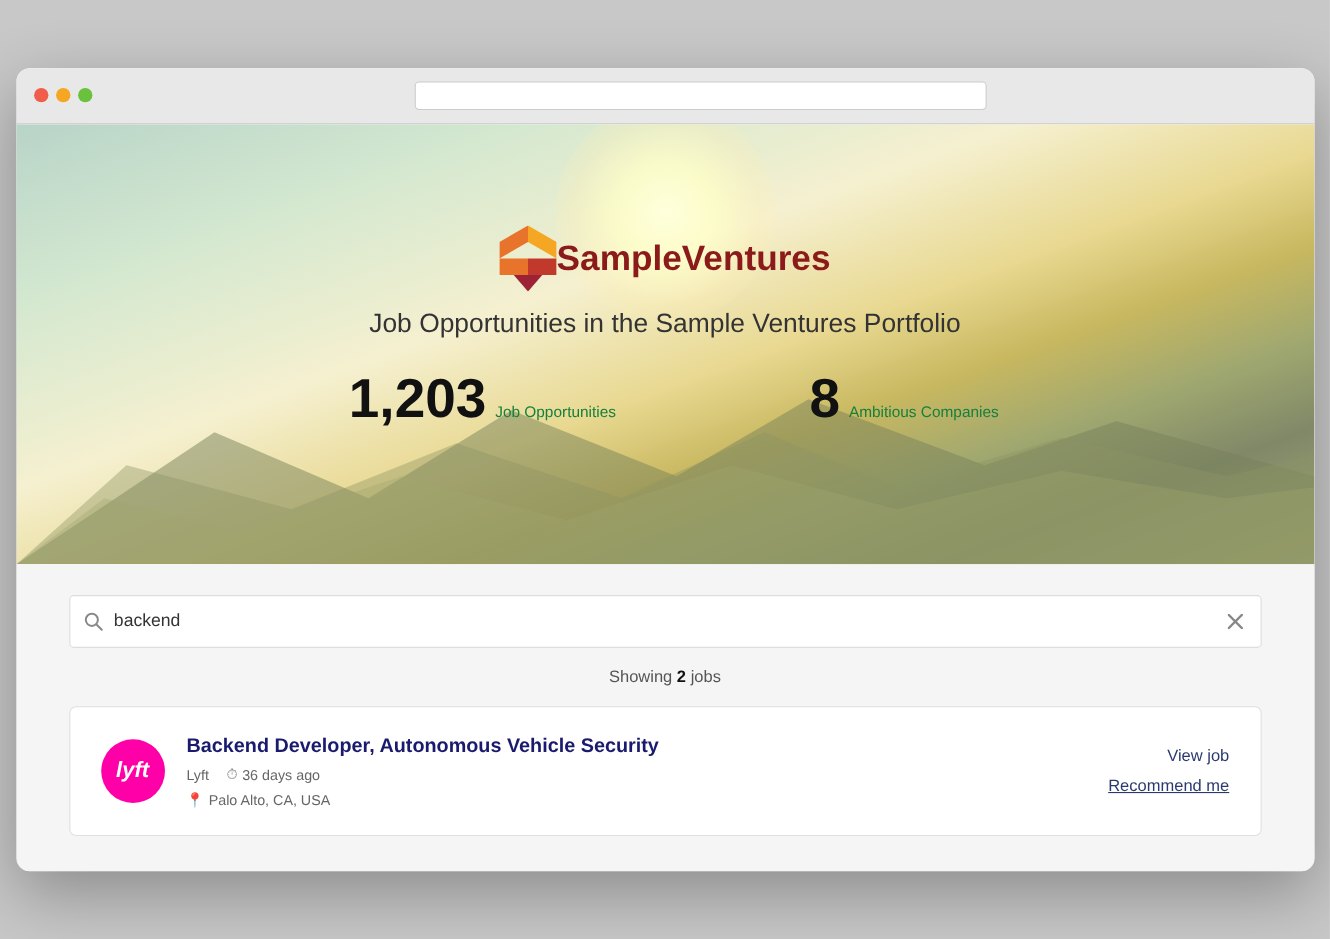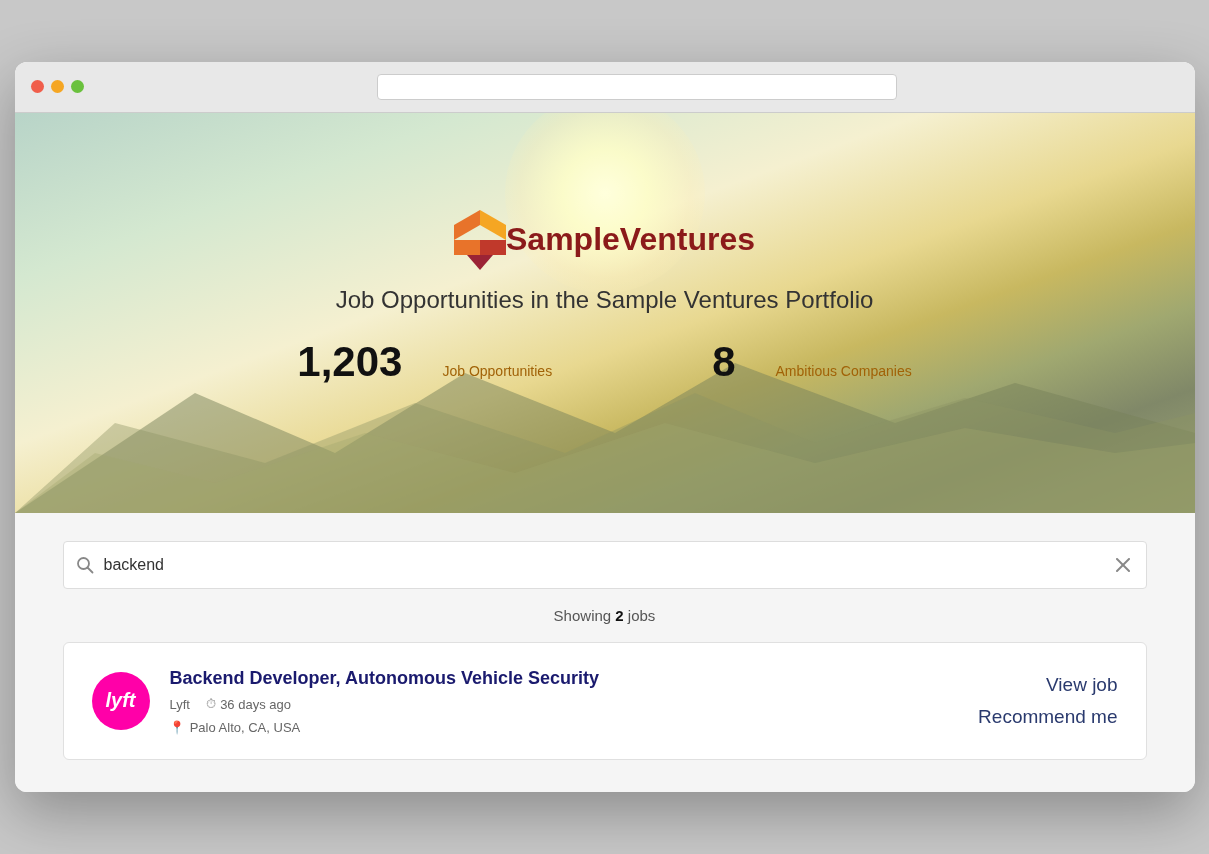--- a/index.html
+++ b/index.html
@@ -122,28 +122,28 @@
       gap: 160px;
       align-items: center;
       margin-top: 8px;
     }
     .stat-group {
       display: flex;
       align-items: baseline;
       gap: 8px;
     }
     .stat-number {
-      font-size: 42px;
+      font-size: 50px;
       font-weight: 900;
       color: #111;
+      margin-left: 16px;
     }
     .stat-label {
       font-size: 14px;
-      color: #a16207;
-      margin-left: 32px;
+      color: #15803d;
     }
     
     .search-section {
       background: #f5f5f5;
       padding: 28px 48px 32px;
     }
     .search-bar {
       display: flex;
       background: #fff;
       border: 1px solid #ddd;
@@ -246,34 +246,35 @@
       font-size: 13px;
       color: #666;
     }
     .job-actions {
       display: flex;
       flex-direction: column;
       align-items: flex-end;
       gap: 10px;
     }
     .view-job-btn {
-      font-size: 19px;
+      font-size: 15px;
       color: #2a3a6e;
       background: none;
       border: none;
       cursor: pointer;
       font-weight: 500;
     }
     .recommend-btn {
-      font-size: 19px;
+      font-size: 15px;
       color: #2a3a6e;
       background: none;
       border: none;
       cursor: pointer;
       font-weight: 500;
+      text-decoration: underline;
     }
   </style>
 </head>
 <body>
 
 <div class="browser-window">
 
   <div class="browser-chrome">
     <div class="traffic-lights">
       <div class="traffic-light tl-red"></div>

